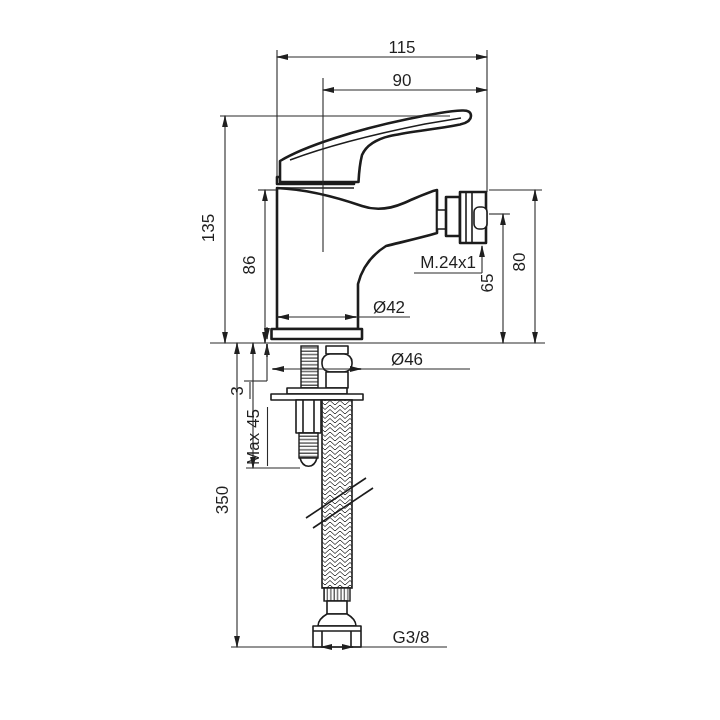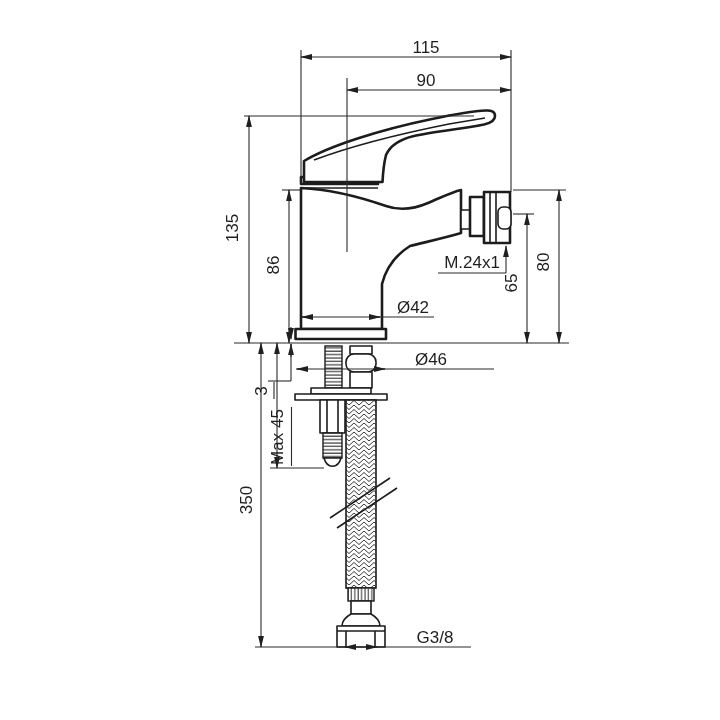--- a/index.html
+++ b/index.html
@@ -1,17 +1,17 @@
 <!DOCTYPE html>
 <html><head>
 <meta charset="utf-8">
 <style>
   html,body{margin:0;padding:0;background:#ffffff;}
   .page{position:relative;width:620px;height:720px;background:#ffffff;overflow:hidden;
-        font-family:"Liberation Sans", sans-serif;padding-left:24px;}
+        font-family:"Liberation Sans", sans-serif;}
   svg text{font-family:"Liberation Sans", sans-serif;font-size:17px;fill:#1f1f1f;}
   .thickf{stroke:#1c1c1c;stroke-width:2.6;fill:#ffffff;stroke-linejoin:round;}
   .med{stroke:#1c1c1c;stroke-width:1.6;fill:none;stroke-linejoin:round;}
   .medf{stroke:#1c1c1c;stroke-width:1.6;fill:#ffffff;stroke-linejoin:round;}
   .dim{stroke:#2a2a2a;stroke-width:1.1;fill:none;}
 </style>
 </head>
 <body>
 
 <div class="page">

